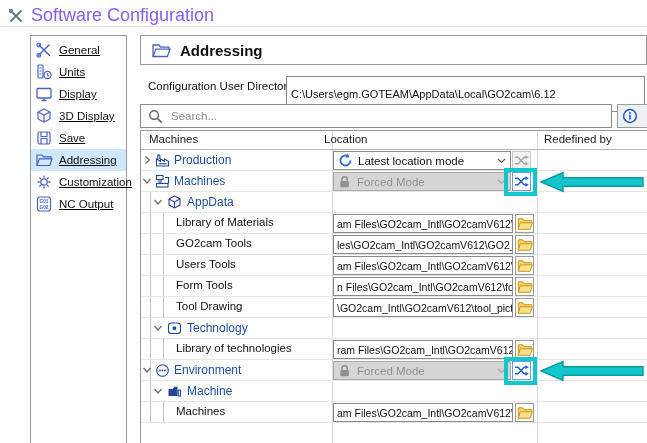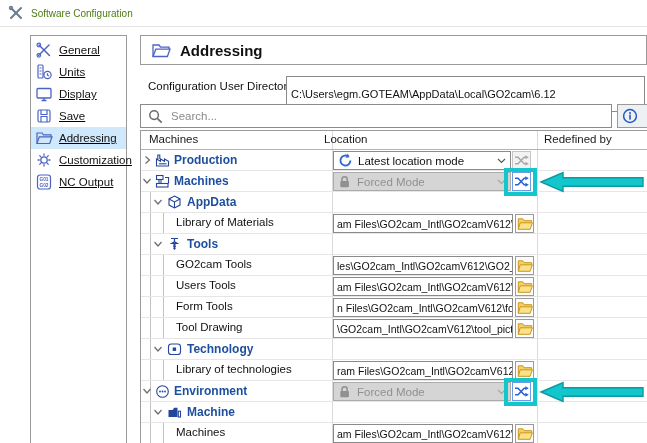--- a/index.html
+++ b/index.html
@@ -4,21 +4,21 @@
 <style>
   html,body{margin:0;padding:0;}
   body{
     width:647px;height:443px;overflow:hidden;position:relative;
     background:#ffffff;
     font-family:"Liberation Sans", sans-serif;
     -webkit-font-smoothing:antialiased;
   }
   
   .win-title{position:absolute;left:8px;top:5px;display:flex;align-items:center;gap:7px;}
-  .win-title .txt{font-size:10px;color:#4d7c0f;}
+  .win-title .txt{font-size:18px;color:#8b5cf6;}
   .top-divider{position:absolute;left:0;top:26px;width:647px;height:1px;background:#e3e3e3;}
 
   
   .sidebar{
     position:absolute;left:30px;top:35px;width:97px;height:420px;
     border:1px solid #9a9a9a;background:#fff;box-sizing:border-box;padding-top:3px;
   }
   .side-item{height:22px;display:flex;align-items:center;gap:6px;padding-left:4px;cursor:default;text-decoration:underline;}
   .side-item.active{background:#cfe8fb;}
   .side-item .lbl{font-size:11.5px;color:#111;white-space:nowrap;}
@@ -63,21 +63,21 @@
     background:#fff;overflow:hidden;
   }
   .tbl .vline{position:absolute;top:0;bottom:0;width:1px;background:#dadada;}
   .t-head{height:18px;position:relative;border-bottom:1px solid #b3b3b3;}
   .t-head span{position:absolute;top:2px;font-size:11.5px;color:#1a1a1a;}
   .t-row{height:21px;position:relative;border-bottom:1px solid #e6e6e6;box-sizing:border-box;}
   .guide{position:absolute;top:0;bottom:0;width:1px;background:#c2c2c2;}
   .tree-chevron{position:absolute;top:5px;}
   .tree-icon{position:absolute;top:2px;}
   .dir-label{position:absolute;top:3px;font-size:12px;white-space:nowrap;}
-  .dir-label.parent{font-weight:bold;color:#1d4f9e;}
+  .dir-label.parent{font-weight:normal;color:#1d4f9e;}
   .dir-label.leaf{font-size:11.5px;color:#111;}
 
   .loc-cell{position:absolute;left:191px;top:0;width:205px;height:21px;}
   .dd-box{
     position:absolute;left:1px;top:1px;width:178px;height:19px;box-sizing:border-box;
     border:1px solid #8a8a8a;background:#fff;display:flex;align-items:center;gap:5px;padding:0 4px;
   }
   .dd-box .txt{flex:1;font-size:11.5px;color:#111;white-space:nowrap;overflow:hidden;}
   .forced-box{
     position:absolute;left:1px;top:1px;width:178px;height:19px;box-sizing:border-box;
@@ -150,20 +150,31 @@
     <div class="side-item">
       <span class="icon">
         <svg width="18" height="18" viewBox="0 0 18 18">
           <g stroke="#4b63c5" stroke-width="1.3" fill="none">
             <rect x="2" y="3.5" width="14" height="9.5" rx="1"></rect>
             <path d="M6.5 15.5h5M9 13v2.5"></path>
           </g>
         </svg>
       </span>
       <span class="lbl">Display</span>
+    </div>
+    <div class="side-item">
+      <span class="icon">
+        <svg width="18" height="18" viewBox="0 0 18 18">
+          <g stroke="#4b63c5" stroke-width="1.2" fill="none">
+            <path d="M9 2l6 3v7l-6 3-6-3V5z"></path>
+            <path d="M3 5l6 3 6-3M9 8v7"></path>
+          </g>
+        </svg>
+      </span>
+      <span class="lbl">3D Display</span>
     </div>
     <div class="side-item">
       <span class="icon">
         <svg width="18" height="18" viewBox="0 0 18 18">
           <g stroke="#4b63c5" stroke-width="1.2" fill="none">
             <rect x="3" y="3" width="12" height="12" rx="1.5"></rect>
             <path d="M6 3v4.5h6V3M6 15v-5.5h6V15"></path>
           </g>
         </svg>
       </span>
@@ -373,41 +384,20 @@
                 <path d="M1.3 12.3V1.8h4.5l1.4 1.9h7.5v2" fill="#f7d064" stroke="#c9971f" stroke-width="1"></path>
                 <path d="M3.2 5.8h12.2l-2.3 6.5H1.3z" fill="#fbe28a" stroke="#c9971f" stroke-width="1"></path>
               </svg>
             </span>
           </div>
         </div>
         <div style="position: absolute; left: 396px; top: 0px; width: 111px; height: 21px;"></div>
       </div>
       <div class="t-row">
         <div class="guide" style="left: 9px;"></div>
-        <span class="icon tree-chevron" style="left: 12px;">
-          <svg width="10" height="10" viewBox="0 0 10 10">
-            <path d="M1.5 3l3.5 4 3.5-4" fill="none" stroke="#707070" stroke-width="1.3"></path>
-          </svg>
-        </span>
-        <span class="icon tree-icon" style="left: 25px;">
-          <svg width="17" height="17" viewBox="0 0 17 17">
-            <g stroke="#24459c" stroke-width="1.2" fill="none">
-              <path d="M5 2.5h7M8.5 2.5v3.2"></path>
-              <path d="M5.8 7.3h5.4L8.5 5.7z"></path>
-              <path d="M8.5 7.3v6.5"></path>
-              <path d="M7 9h3M7.2 10.7h2.6M7.4 12.4h2.2"></path>
-            </g>
-          </svg>
-        </span>
-        <span class="dir-label parent" style="left: 46px;">Tools</span>
-        <div class="loc-cell"></div>
-        <div style="position: absolute; left: 396px; top: 0px; width: 111px; height: 21px;"></div>
-      </div>
-      <div class="t-row">
-        <div class="guide" style="left: 9px;"></div>
         <div class="guide" style="left: 22px;"></div>
         <span class="dir-label leaf" style="left: 35px;">GO2cam Tools</span>
         <div class="loc-cell">
           <div class="path-input">les\GO2cam_Intl\GO2camV612\GO2_tool</div>
           <div class="sq-btn folder-btn">
             <span class="icon">
               <svg width="16" height="14" viewBox="0 0 16 14">
                 <path d="M1.3 12.3V1.8h4.5l1.4 1.9h7.5v2" fill="#f7d064" stroke="#c9971f" stroke-width="1"></path>
                 <path d="M3.2 5.8h12.2l-2.3 6.5H1.3z" fill="#fbe28a" stroke="#c9971f" stroke-width="1"></path>
               </svg>

